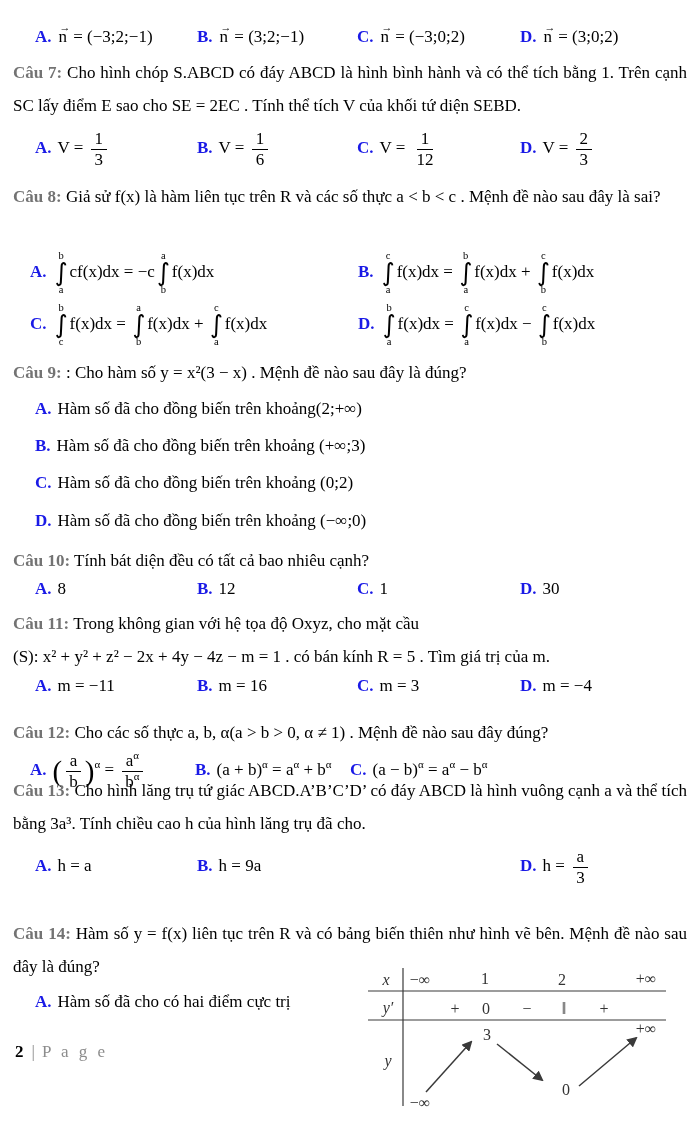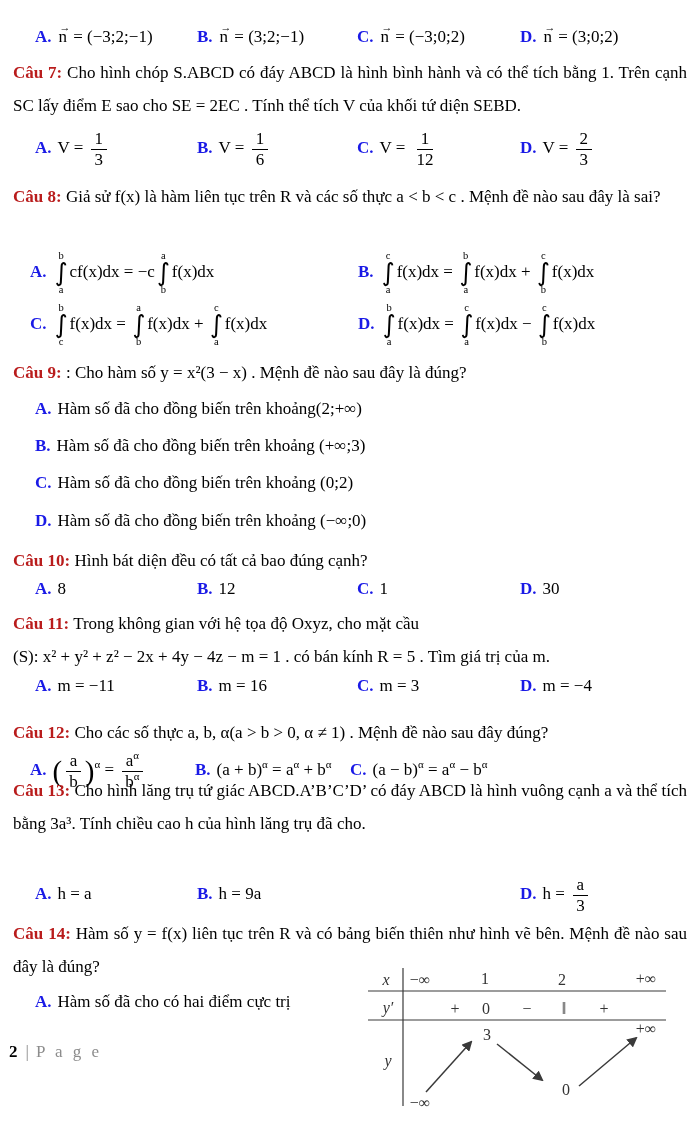--- a/index.html
+++ b/index.html
@@ -1,19 +1,19 @@
 <!DOCTYPE html>
 <html><head>
 <meta charset="utf-8">
 <style>
   html,body{margin:0;padding:0;background:#ffffff;width:700px;height:1123px;overflow:hidden;}
   body{position:relative;font-family:"Liberation Serif",serif;font-size:17px;color:#000;}
   .block{position:absolute;left:13px;width:674px;}
   .qpara{text-align:justify;line-height:33px;margin:0;}
-  .qlabel{color:#b91c1c;font-weight:bold;}
+  .qlabel{color:#737373;font-weight:bold;}
   .ol{color:#1a1ae6;font-weight:bold;margin-right:6px;}
   .optrow{height:33px;line-height:33px;}
   .optrow .opt{position:absolute;top:0;white-space:nowrap;}
   .tallrow{height:52px;line-height:52px;}
   .c1{left:22px}.c2{left:184px}.c3{left:344px}.c4{left:507px}
   .i1{left:17px}.i2{left:345px}
   .k1{left:17px}.k2{left:182px}.k3{left:337px}.k4{left:492px}
   .optline{white-space:nowrap;line-height:33px;}
   
   .frac{display:inline-flex;flex-direction:column;align-items:center;vertical-align:middle;line-height:1.15;margin:0 3px;text-align:center;}
@@ -121,21 +121,21 @@
           <span class="ilim">b</span>
         </span><span class="mt">f(x)dx</span></span></span>
 </div>
 
 <p class="block qpara" style="top:356px"><b class="qlabel">Câu 9:</b> <span>: Cho hàm số y = x²(3 − x) . Mệnh đề nào sau đây là đúng?</span></p>
 <div class="block optline" style="top:392px;left:35px"><b class="ol">A.</b><span>Hàm số đã cho đồng biến trên khoảng(2;+∞)</span></div>
 <div class="block optline" style="top:429px;left:35px"><b class="ol">B.</b><span>Hàm số đã cho đồng biến trên khoảng (+∞;3)</span></div>
 <div class="block optline" style="top:466px;left:35px"><b class="ol">C.</b><span>Hàm số đã cho đồng biến trên khoảng (0;2)</span></div>
 <div class="block optline" style="top:504px;left:35px"><b class="ol">D.</b><span>Hàm số đã cho đồng biến trên khoảng (−∞;0)</span></div>
 
-<p class="block qpara" style="top:544px"><b class="qlabel">Câu 10:</b> <span>Hình bát diện đều có tất cả bao đúng cạnh?</span></p>
+<p class="block qpara" style="top:544px"><b class="qlabel">Câu 10:</b> <span>Tính bát diện đều có tất cả bao nhiêu cạnh?</span></p>
 <div class="block optrow" style="top:572px">
   <span class="opt c1"><b class="ol">A.</b><span>8</span></span>
   <span class="opt c2"><b class="ol">B.</b><span>12</span></span>
   <span class="opt c3"><b class="ol">C.</b><span>1</span></span>
   <span class="opt c4"><b class="ol">D.</b><span>30</span></span>
 </div>
 
 <p class="block qpara" style="top:607px"><b class="qlabel">Câu 11:</b> <span>Trong không gian với hệ tọa độ Oxyz, cho mặt cầu</span></p>
 <p class="block qpara" style="top:640px"><span>(S): x² + y² + z² − 2x + 4y − 4z − m = 1 . có bán kính R = 5 . Tìm giá trị của m.</span></p>
 <div class="block optrow" style="top:669px">
@@ -152,21 +152,21 @@
           <span class="fr-d">b</span>
         </span><span class="bigp">)</span><sup class="msup">α</sup><span class="mt"> = </span><span class="frac">
           <span class="fr-n"><span class="mt">a</span><sup class="msup">α</sup></span>
           <span class="fr-d"><span class="mt">b</span><sup class="msup">α</sup></span>
         </span></span></span>
   <span class="opt k3"><b class="ol">C.</b><span class="m"><span class="mt">(a − b)</span><sup class="msup">α</sup><span class="mt"> = a</span><sup class="msup">α</sup><span class="mt"> − b</span><sup class="msup">α</sup></span></span>
   <span class="opt k2"><b class="ol">B.</b><span class="m"><span class="mt">(a + b)</span><sup class="msup">α</sup><span class="mt"> = a</span><sup class="msup">α</sup><span class="mt"> + b</span><sup class="msup">α</sup></span></span>
 </div>
 
 <p class="block qpara" style="top:774px"><b class="qlabel">Câu 13:</b> <span>Cho hình lăng trụ tứ giác ABCD.A’B’C’D’ có đáy ABCD là hình vuông cạnh a và thể tích bằng 3a³. Tính chiều cao h của hình lăng trụ đã cho.</span></p>
-<div class="block optrow tallrow" style="top:868px">
+<div class="block optrow tallrow" style="top:840px">
   <span class="opt c1"><b class="ol">A.</b><span class="m"><span class="mt">h = a</span></span></span>
   <span class="opt c2"><b class="ol">B.</b><span class="m"><span class="mt">h = 9a</span></span></span>
   <span class="opt c4"><b class="ol">D.</b><span class="m"><span class="mt">h = </span><span class="frac">
           <span class="fr-n">a</span>
           <span class="fr-d">3</span>
         </span></span></span>
 </div>
 
 <p class="block qpara" style="top:917px"><b class="qlabel">Câu 14:</b> <span>Hàm số y = f(x) liên tục trên R và có bảng biến thiên như hình vẽ bên. Mệnh đề nào sau đây là đúng?</span></p>
 <div class="block optline" style="top:985px;left:35px"><b class="ol">A.</b><span>Hàm số đã cho có hai điểm cực trị</span></div>
@@ -198,15 +198,15 @@
   <text x="121" y="76" text-anchor="middle">3</text>
   <text x="280" y="70" text-anchor="middle">+∞</text>
   <text x="200" y="131" text-anchor="middle">0</text>
   <text x="54" y="144" text-anchor="middle">−∞</text>
 
   <line class="ar" x1="60" y1="128" x2="105" y2="78" marker-end="url(#ah)"></line>
   <line class="ar" x1="131" y1="80" x2="176" y2="116" marker-end="url(#ah)"></line>
   <line class="ar" x1="213" y1="122" x2="270" y2="74" marker-end="url(#ah)"></line>
 </svg>
 
-<div class="block footer" style="top:1042px;left:9px">
+<div class="block footer" style="top:1042px;left:15px">
   <b class="pg-n">2</b><span class="fsep">|</span><span class="flabel">P a g e</span>
 </div>
 
 </body></html>

